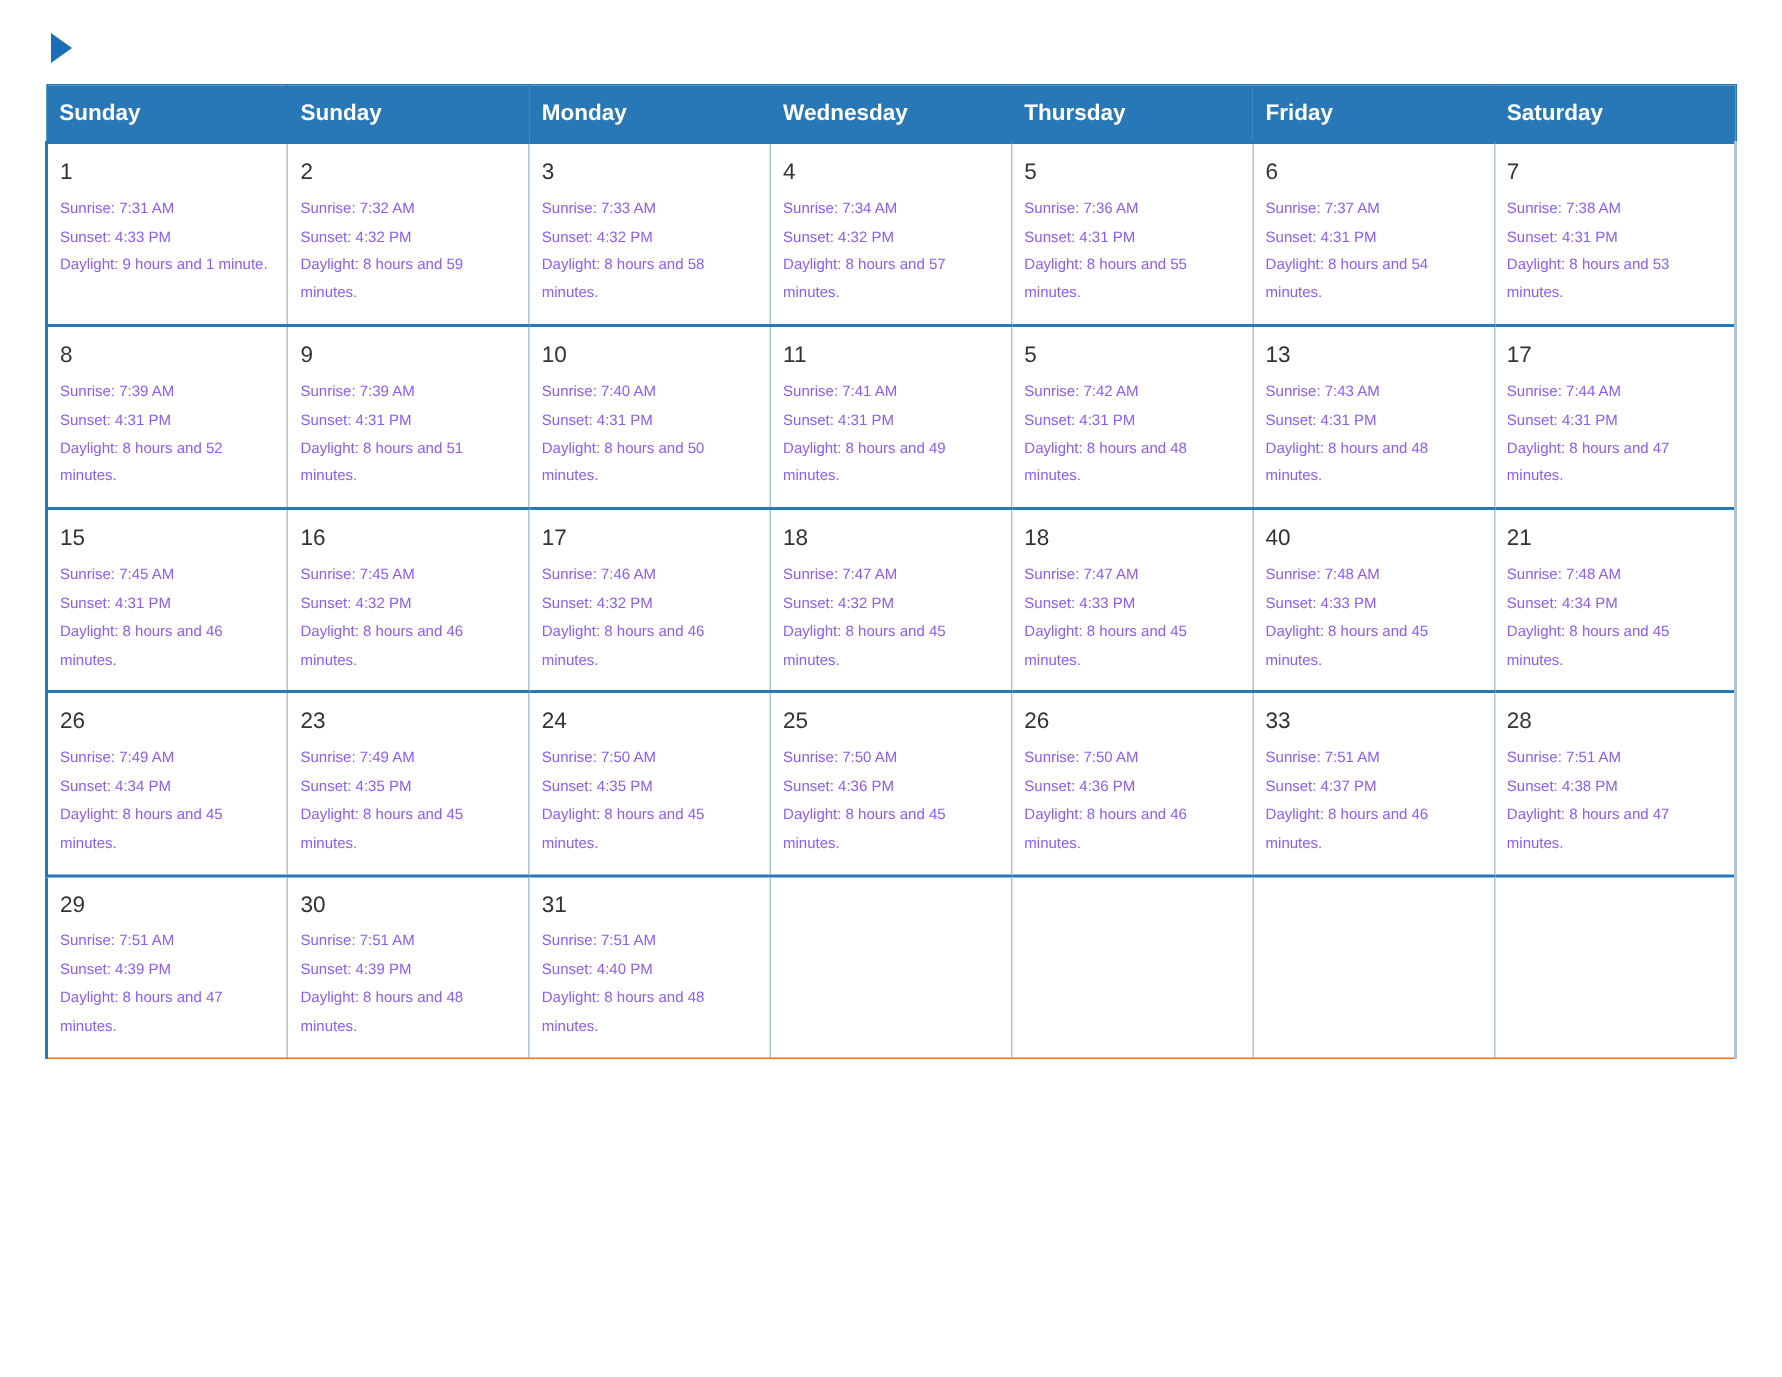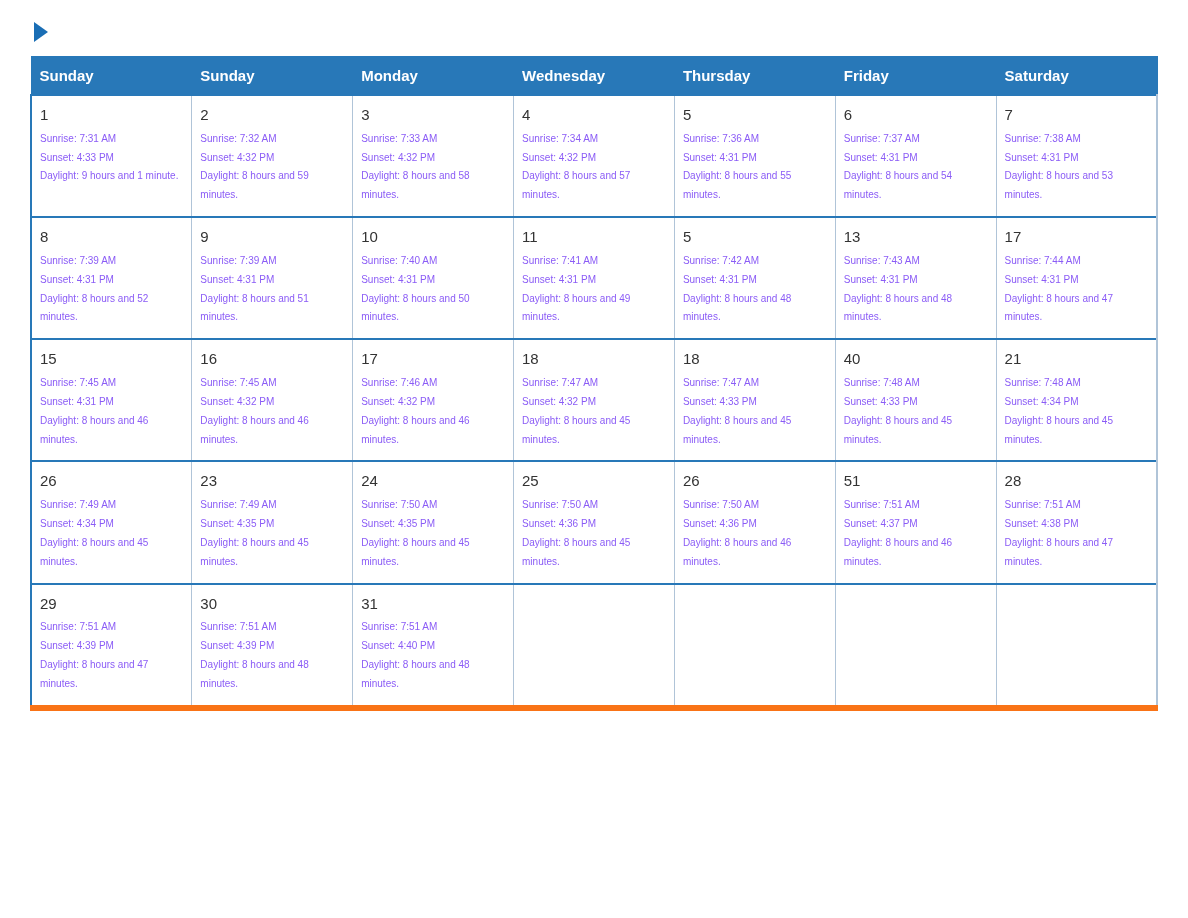--- a/index.html
+++ b/index.html
@@ -87,21 +87,21 @@
     td:first-child {
       border-left: 2px solid #2878b8;
     }
     td:last-child {
       border-right: 2px solid #b0c4d8;
     }
     tr td {
       border-top: 2px solid #2878b8;
     }
     tr:last-child td {
-      border-bottom: 6px solid #f97316;
+      border-bottom: 1px solid #f97316;
     }
     .day-number {
       font-size: 15px;
       font-weight: normal;
       display: block;
       margin-bottom: 3px;
     }
     .day-info {
       font-size: 10px;
       color: #8b5cf6;
@@ -168,21 +168,21 @@
         <td><span class="day-number">18</span><span class="day-info">Sunrise: 7:47 AM<br>Sunset: 4:33 PM<br>Daylight: 8 hours and 45 minutes.</span></td>
         <td><span class="day-number">40</span><span class="day-info">Sunrise: 7:48 AM<br>Sunset: 4:33 PM<br>Daylight: 8 hours and 45 minutes.</span></td>
         <td><span class="day-number">21</span><span class="day-info">Sunrise: 7:48 AM<br>Sunset: 4:34 PM<br>Daylight: 8 hours and 45 minutes.</span></td>
       </tr>
       <tr>
         <td><span class="day-number">26</span><span class="day-info">Sunrise: 7:49 AM<br>Sunset: 4:34 PM<br>Daylight: 8 hours and 45 minutes.</span></td>
         <td><span class="day-number">23</span><span class="day-info">Sunrise: 7:49 AM<br>Sunset: 4:35 PM<br>Daylight: 8 hours and 45 minutes.</span></td>
         <td><span class="day-number">24</span><span class="day-info">Sunrise: 7:50 AM<br>Sunset: 4:35 PM<br>Daylight: 8 hours and 45 minutes.</span></td>
         <td><span class="day-number">25</span><span class="day-info">Sunrise: 7:50 AM<br>Sunset: 4:36 PM<br>Daylight: 8 hours and 45 minutes.</span></td>
         <td><span class="day-number">26</span><span class="day-info">Sunrise: 7:50 AM<br>Sunset: 4:36 PM<br>Daylight: 8 hours and 46 minutes.</span></td>
-        <td><span class="day-number">51</span><span class="day-info">Sunrise: 7:51 AM<br>Sunset: 4:37 PM<br>Daylight: 8 hours and 46 minutes.</span></td>
+        <td><span class="day-number">33</span><span class="day-info">Sunrise: 7:51 AM<br>Sunset: 4:37 PM<br>Daylight: 8 hours and 46 minutes.</span></td>
         <td><span class="day-number">28</span><span class="day-info">Sunrise: 7:51 AM<br>Sunset: 4:38 PM<br>Daylight: 8 hours and 47 minutes.</span></td>
       </tr>
       <tr>
         <td><span class="day-number">29</span><span class="day-info">Sunrise: 7:51 AM<br>Sunset: 4:39 PM<br>Daylight: 8 hours and 47 minutes.</span></td>
         <td><span class="day-number">30</span><span class="day-info">Sunrise: 7:51 AM<br>Sunset: 4:39 PM<br>Daylight: 8 hours and 48 minutes.</span></td>
         <td><span class="day-number">31</span><span class="day-info">Sunrise: 7:51 AM<br>Sunset: 4:40 PM<br>Daylight: 8 hours and 48 minutes.</span></td>
         <td class="empty-cell"></td>
         <td class="empty-cell"></td>
         <td class="empty-cell"></td>
         <td class="empty-cell"></td>

